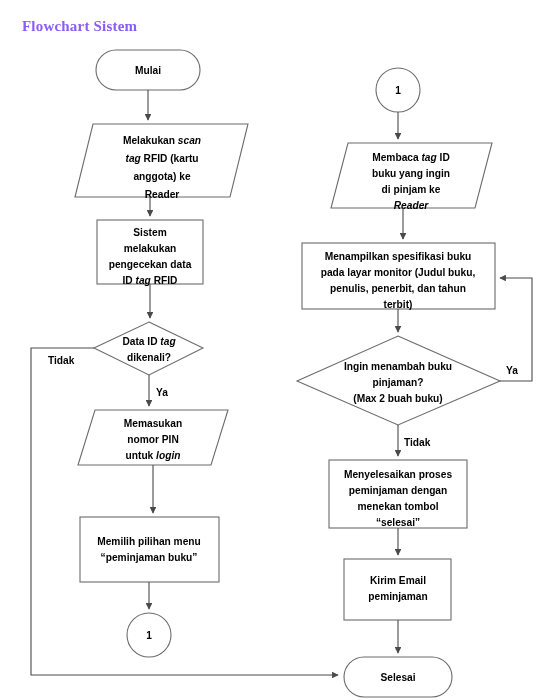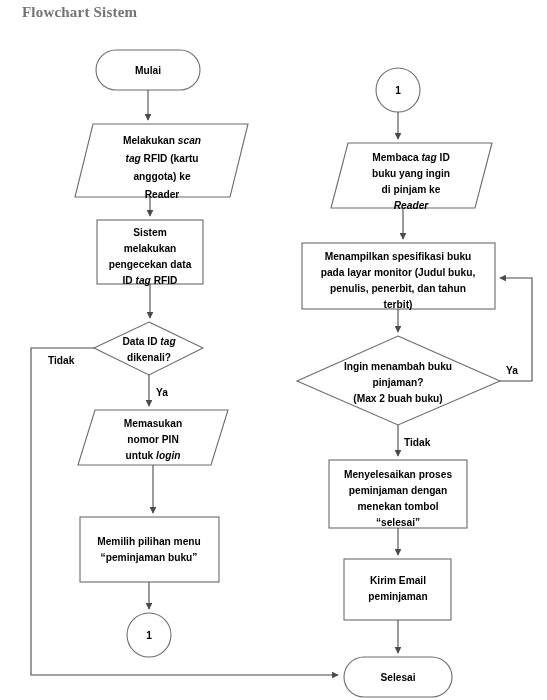--- a/index.html
+++ b/index.html
@@ -11,25 +11,25 @@
     position: relative;
     width: 547px;
     height: 700px;
     background: #ffffff;
     overflow: hidden;
     font-family: "Liberation Sans", sans-serif;
   }
   #title {
     position: absolute;
     left: 22px;
-    top: 4px;
+    top: 18px;
     font-family: "Liberation Serif", serif;
     font-weight: bold;
     font-size: 15px;
-    color: #737373;
+    color: #8b5cf6;
     letter-spacing: 0.2px;
   }
   svg#flow {
     position: absolute;
     left: 0;
     top: 0;
     width: 547px;
     height: 700px;
   }
   .shape {

